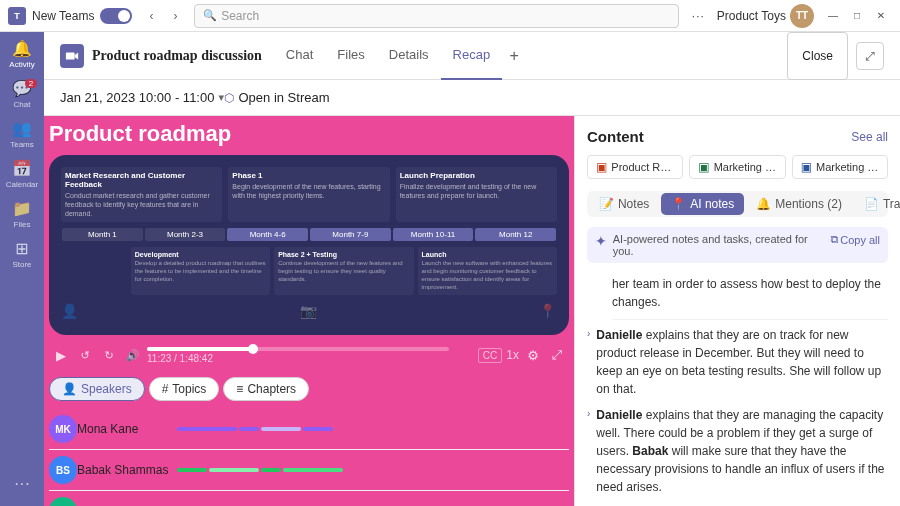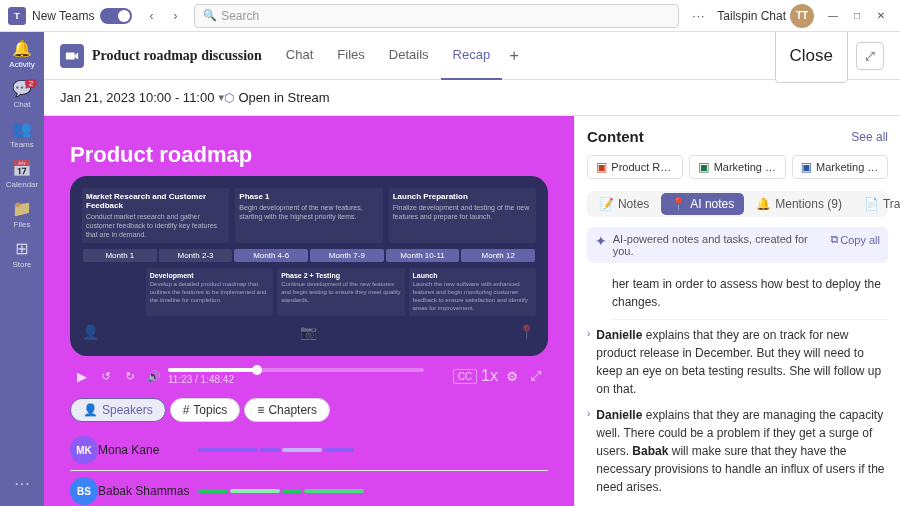--- a/index.html
+++ b/index.html
@@ -48,35 +48,35 @@
 
     
     .meeting-header { height: 48px; border-bottom: 1px solid #e0e0e0; display: flex; align-items: center; padding: 0 16px; gap: 8px; }
     .meeting-icon { width: 24px; height: 24px; background: #6264a7; border-radius: 4px; display: flex; align-items: center; justify-content: center; }
     .meeting-icon svg { width: 14px; height: 14px; fill: #fff; }
     .meeting-title { font-size: 14px; font-weight: 600; color: #242424; flex: 0 0 auto; font-family: Liberation Serif, serif; }
     .meeting-tabs { display: flex; gap: 0; margin-left: 4px; }
     .meeting-tab { padding: 0 12px; height: 48px; display: flex; align-items: center; font-size: 13px; color: #616161; cursor: pointer; border-bottom: 2px solid transparent; }
     .meeting-tab.active { color: #6264a7; border-bottom: 2px solid #6264a7; font-weight: 500; }
     .add-tab { width: 24px; height: 48px; display: flex; align-items: center; justify-content: center; cursor: pointer; color: #616161; font-size: 16px; }
-    .close-btn { margin-left: auto; background: #fff; border: 1px solid #d0d0d0; border-radius: 4px; padding: 16px 14px; font-size: 17px; cursor: pointer; color: #242424; }
+    .close-btn { margin-left: auto; background: #fff; border: 1px solid #d0d0d0; border-radius: 4px; padding: 16px 14px; font-size: 12px; cursor: pointer; color: #242424; }
     .popout-btn { width: 28px; height: 28px; display: flex; align-items: center; justify-content: center; cursor: pointer; color: #555; border: 1px solid #d0d0d0; border-radius: 4px; font-size: 12px; }
 
     
     .date-bar { height: 36px; border-bottom: 1px solid #e0e0e0; display: flex; align-items: center; padding: 0 16px; gap: 0; }
     .date-selector { display: flex; align-items: center; gap: 4px; font-size: 13px; color: #242424; cursor: pointer; }
     .date-chevron { color: #666; font-size: 11px; }
     .stream-link { display: flex; align-items: center; gap: 4px; font-size: 13px; color: #242424; cursor: pointer; }
     .stream-icon { color: #6264a7; font-size: 12px; }
 
     
     .content-area { display: flex; flex: 1; overflow: hidden; }
 
     
-    .video-panel { width: 530px; flex: 0 0 530px; background: #d946ef; padding: 26px; overflow-y: auto; }
+    .video-panel { width: 530px; flex: 0 0 530px; background: #ec4899; padding: 5px; overflow-y: auto; }
     .video-title { color: #fff; font-size: 22px; font-weight: 700; margin-bottom: 8px; }
     .roadmap-content { background: #2d2d5e; border-radius: 17px; padding: 12px; min-height: 180px; position: relative; }
     .roadmap-row { display: flex; gap: 6px; margin-bottom: 4px; }
     .roadmap-cell { flex: 1; background: rgba(255,255,255,0.05); border-radius: 3px; padding: 4px; }
     .roadmap-cell-title { color: #fff; font-size: 8px; font-weight: 600; margin-bottom: 2px; }
     .roadmap-cell-text { color: rgba(255,255,255,0.6); font-size: 7px; line-height: 1.3; }
     .roadmap-months { display: flex; margin: 6px 0; }
     .month-label { flex: 1; text-align: center; font-size: 8px; color: #fff; background: rgba(255,255,255,0.1); padding: 2px; border-radius: 2px; margin: 0 1px; }
     .month-label.highlight { background: #6264a7; }
     .roadmap-phase-row { display: flex; gap: 4px; margin-top: 4px; }
@@ -87,21 +87,21 @@
     
     .video-controls-bar { display: flex; align-items: center; gap: 4px; margin-top: 6px; padding: 4px 2px; }
     .ctrl-btn { color: rgba(255,255,255,0.8); font-size: 13px; cursor: pointer; width: 20px; height: 20px; display: flex; align-items: center; justify-content: center; }
     .progress-area { flex: 1; display: flex; flex-direction: column; }
     .progress-bar-container { width: 100%; height: 4px; background: rgba(255,255,255,0.3); border-radius: 2px; position: relative; cursor: pointer; }
     .progress-fill { width: 35%; height: 100%; background: #fff; border-radius: 2px; }
     .progress-dot { width: 10px; height: 10px; background: #fff; border-radius: 50%; position: absolute; top: -3px; left: 35%; transform: translateX(-50%); }
     .time-display { color: rgba(255,255,255,0.7); font-size: 10px; margin-top: 2px; }
     .ctrl-right { display: flex; gap: 4px; align-items: center; }
     .cc-btn { color: rgba(255,255,255,0.7); font-size: 10px; border: 1px solid rgba(255,255,255,0.4); padding: 1px 4px; border-radius: 2px; cursor: pointer; margin-left: 25px; }
-    .speed-btn { color: rgba(255,255,255,0.7); font-size: 16px; cursor: pointer; }
+    .speed-btn { color: rgba(255,255,255,0.7); font-size: 12px; cursor: pointer; }
 
     
     .speakers-section { margin-top: 8px; }
     .speakers-tabs { display: flex; gap: 4px; margin-bottom: 8px; }
     .speakers-tab { padding: 4px 12px; border-radius: 16px; font-size: 12px; cursor: pointer; display: flex; align-items: center; gap: 4px; border: 1px solid #d0d0d0; background: #fff; color: #333; }
     .speakers-tab.active { background: #ebebf8; border-color: #6264a7; color: #6264a7; }
     .speaker-row { display: flex; align-items: center; padding: 6px 0; border-bottom: 1px solid #f0f0f0; }
     .speaker-avatar { width: 28px; height: 28px; border-radius: 50%; display: flex; align-items: center; justify-content: center; color: #fff; font-size: 10px; font-weight: bold; flex-shrink: 0; }
     .speaker-name { font-size: 12px; color: #242424; flex: 0 0 100px; }
     .speaker-bar-area { flex: 1; display: flex; gap: 2px; }
@@ -153,21 +153,21 @@
     <button class="nav-arrow">‹</button>
     <button class="nav-arrow">›</button>
   </div>
   <div class="search-bar">
     <span class="search-icon">🔍</span>
     <span style="color:#999;font-size:12px;">Search</span>
   </div>
   <div class="title-bar-right">
     <span class="icon-btn">···</span>
     <div class="profile-area">
-      <span class="profile-name">Tailspin Chat</span>
+      <span class="profile-name">Product Toys</span>
       <div class="avatar">TT</div>
     </div>
     <div class="win-controls">
       <button class="win-btn">—</button>
       <button class="win-btn">□</button>
       <button class="win-btn close">✕</button>
     </div>
   </div>
 </div>
 
@@ -376,21 +376,21 @@
           <div class="notes-tab">
             <span>📝</span>
             <span>Notes</span>
           </div>
           <div class="notes-tab active">
             <span>📍</span>
             <span>AI notes</span>
           </div>
           <div class="notes-tab">
             <span>🔔</span>
-            <span>Mentions (9)</span>
+            <span>Mentions (2)</span>
           </div>
           <div class="notes-tab">
             <span>📄</span>
             <span>Transcript</span>
           </div>
         </div>
 
         <div class="ai-banner">
           <span class="ai-icon">✦</span>
           <span>AI-powered notes and tasks, created for you.</span>

